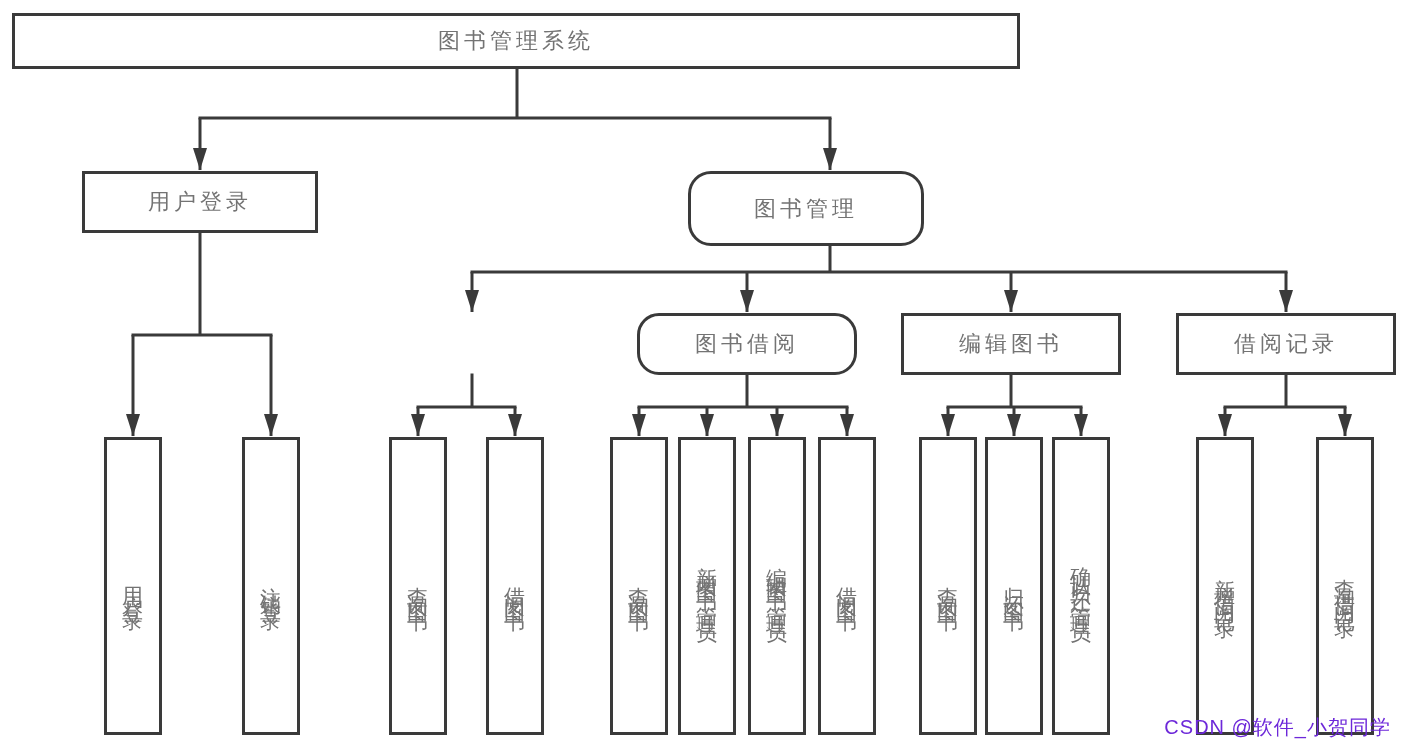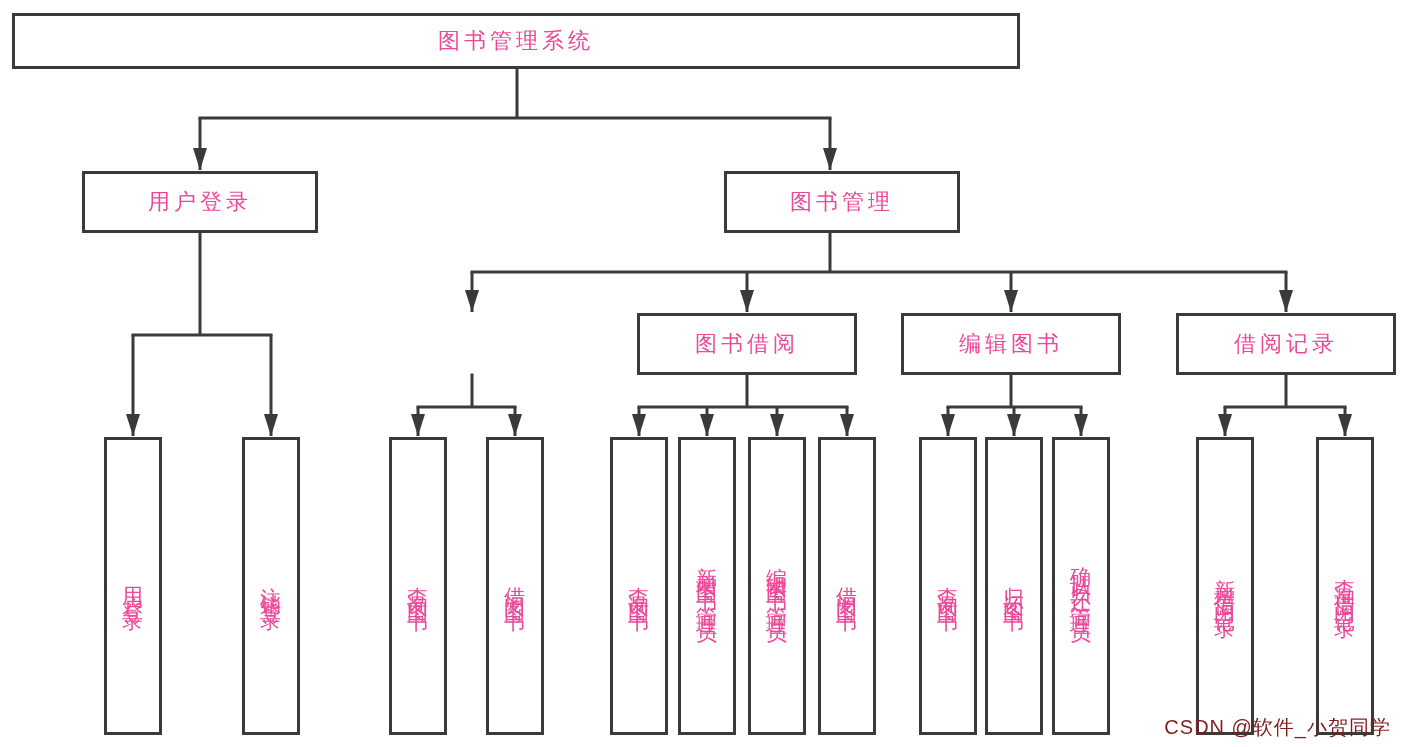--- a/index.html
+++ b/index.html
@@ -14,21 +14,21 @@
   .wires {
     position: absolute;
     left: 0; top: 0;
     width: 1405px; height: 747px;
   }
   .box {
     position: absolute;
     box-sizing: border-box;
     border: 3px solid #3a3a3a;
     background: #ffffff;
-    color: #ec4899;
+    color: #737373;
     display: flex;
     align-items: center;
     justify-content: center;
     font-size: 22px;
     letter-spacing: 4px;
     white-space: nowrap;
   }
   .leaf {
     writing-mode: vertical-rl;
     text-orientation: mixed;
@@ -36,21 +36,21 @@
     letter-spacing: 8px;
     line-height: 1;
     white-space: normal;
   }
   .watermark {
     position: absolute;
     right: 14px;
     top: 714px;
     font-size: 20px;
     letter-spacing: 1px;
-    color: #7f1d1d;
+    color: #6d28d9;
     font-family: "Liberation Sans", "DejaVu Sans", sans-serif;
     z-index: 5;
   }
 </style>
 </head>
 <body>
 
 <div class="canvas">
 
   <svg class="wires" viewBox="0 0 1405 747" xmlns="http://www.w3.org/2000/svg">
@@ -85,23 +85,23 @@
     <line x1="948" y1="407" x2="948" y2="436" stroke="#3a3a3a" stroke-width="3" marker-end="url(#arrow)"></line>
     <line x1="1014" y1="407" x2="1014" y2="436" stroke="#3a3a3a" stroke-width="3" marker-end="url(#arrow)"></line>
     <line x1="1081" y1="407" x2="1081" y2="436" stroke="#3a3a3a" stroke-width="3" marker-end="url(#arrow)"></line>
     <line x1="1225" y1="407" x2="1225" y2="436" stroke="#3a3a3a" stroke-width="3" marker-end="url(#arrow)"></line>
     <line x1="1345" y1="407" x2="1345" y2="436" stroke="#3a3a3a" stroke-width="3" marker-end="url(#arrow)"></line>
   </svg>
 
   <div class="box" style="left:12px; top:13px; width:1008px; height:56px;">图书管理系统</div>
 
   <div class="box" style="left:82px; top:171px; width:236px; height:62px;">用户登录</div>
-  <div class="box" style="left:724px; top:171px; width:236px; height:62px;">图书管理</div>
+  <div class="box" style="left:688px; top:171px; width:236px; height:75px;border-radius:23px;">图书管理</div>
 
-  <div class="box" style="left:637px; top:313px; width:220px; height:62px;">图书借阅</div>
+  <div class="box" style="left:637px; top:313px; width:220px; height:62px;border-radius:22px;">图书借阅</div>
   <div class="box" style="left:901px; top:313px; width:220px; height:62px;">编辑图书</div>
   <div class="box" style="left:1176px; top:313px; width:220px; height:62px;">借阅记录</div>
 
   <div class="box leaf" style="left:104px; top:437px; width:58px; height:298px;">用户登录</div>
   <div class="box leaf" style="left:242px; top:437px; width:58px; height:298px;">注销登录</div>
 
   <div class="box leaf" style="left:389px; top:437px; width:58px; height:298px;">查询图书</div>
   <div class="box leaf" style="left:486px; top:437px; width:58px; height:298px;">借阅图书</div>
 
   <div class="box leaf" style="left:610px; top:437px; width:58px; height:298px;">查询图书</div>

